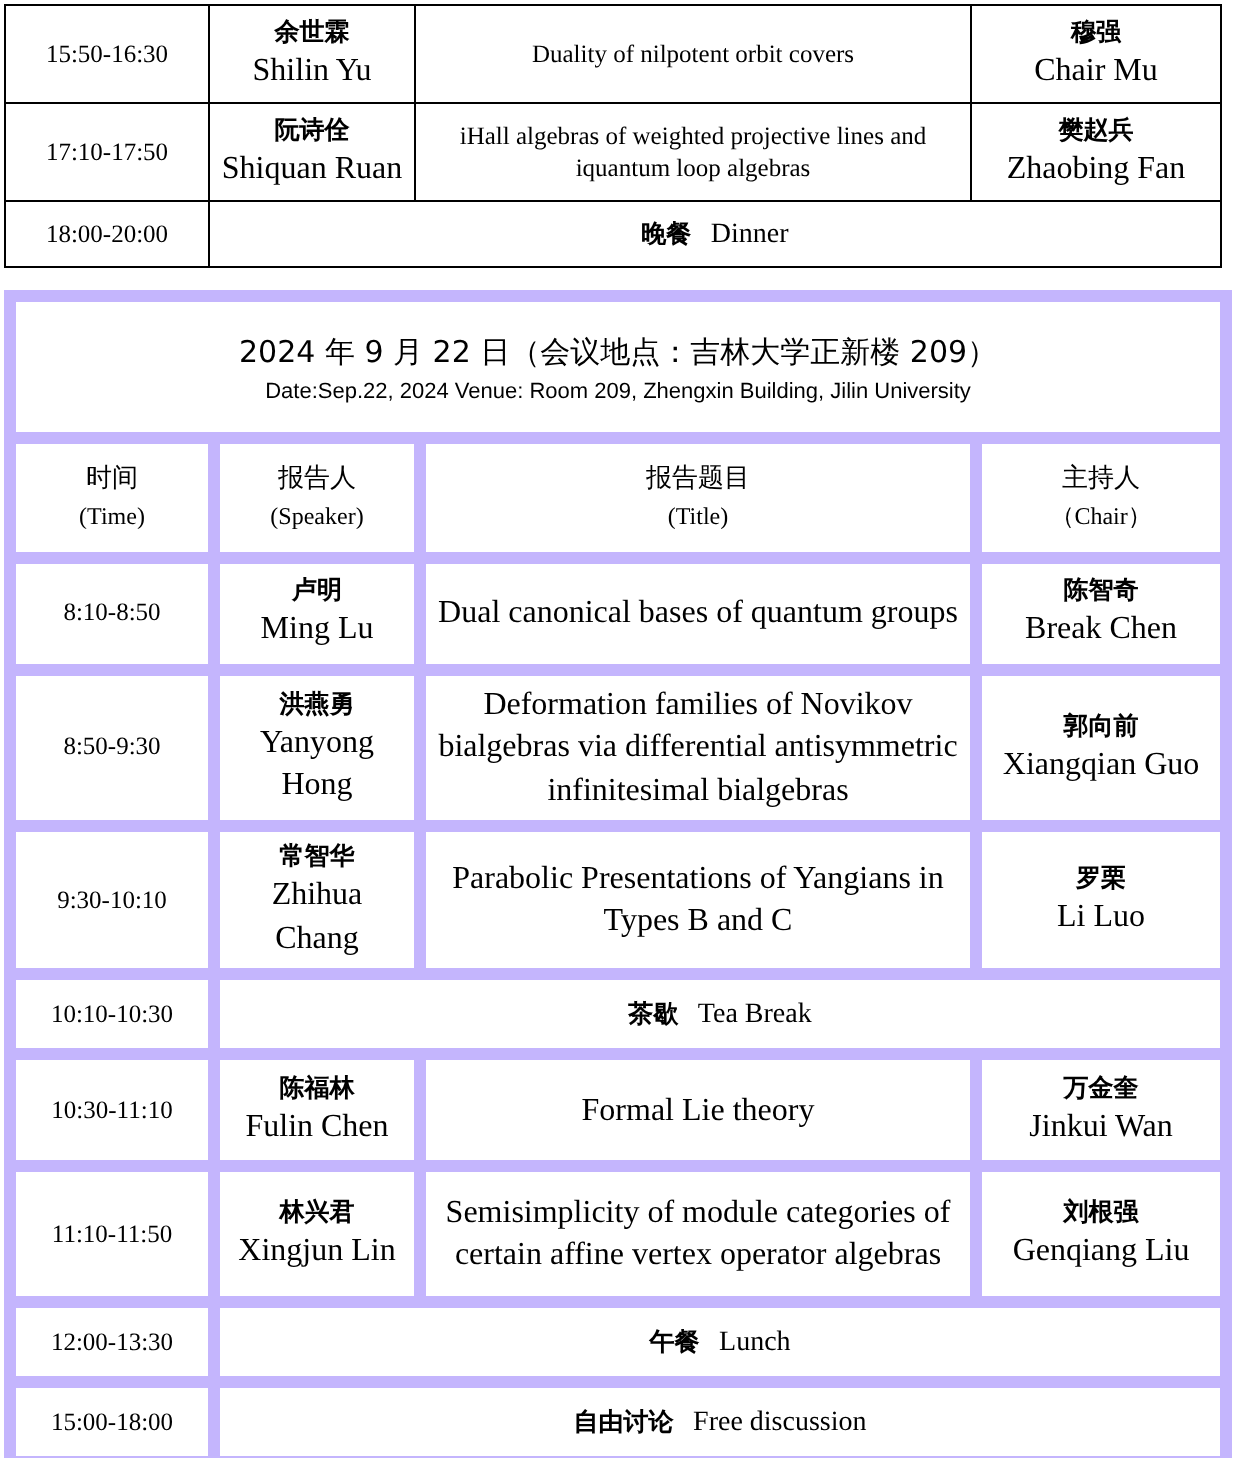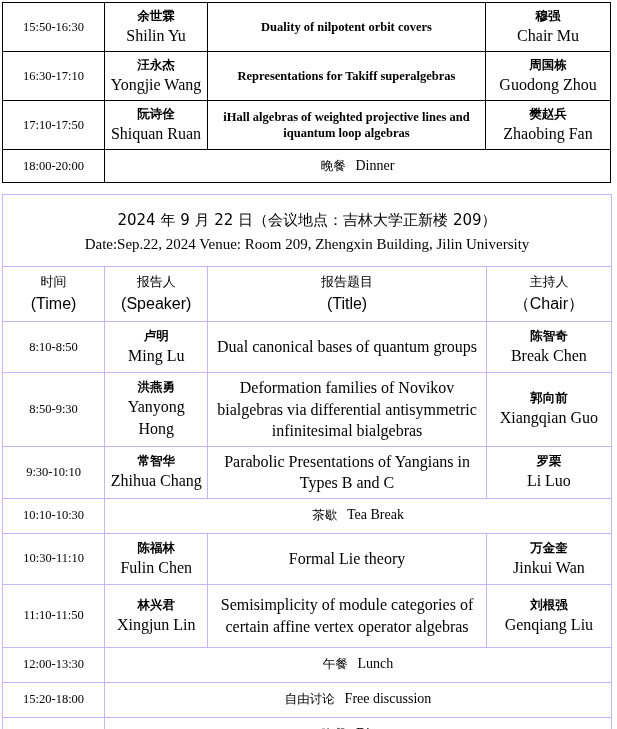--- a/index.html
+++ b/index.html
@@ -48,79 +48,79 @@
     line-height: 1.35;
   }
   .en {
     font-family: "Liberation Serif", serif;
     font-size: 16px;
     line-height: 1.35;
   }
   .title-en {
     font-family: "Liberation Serif", serif;
     font-size: 12.5px;
-    font-weight: bold;
+    font-weight: normal;
     line-height: 1.3;
   }
   .time-txt {
     font-family: "Liberation Serif", serif;
     font-size: 12.5px;
   }
   .meal {
     font-size: 12.5px;
   }
   .meal .zh {
     font-family: "DejaVu Sans", sans-serif;
-    font-weight: normal;
+    font-weight: bold;
     font-size: 12.5px;
   }
   .meal .lat {
     font-family: "Liberation Serif", serif;
     font-size: 14px;
   }
 
   .top-table tr.row-h1 td { height: 40px; }
   .top-table tr.row-meal td { height: 24px; margin-left: 25px; }
 
   
   .day-table {
     width: 610px;
     margin: 11px 0 0 2px;
   }
   .day-table td {
-    border: 1px solid #c4b5fd;
+    border: 6px solid #c4b5fd;
     text-align: center;
     vertical-align: middle;
     padding: 4px 3px;
   }
   .d-col-time { width: 102px; }
   .d-col-speaker { width: 103px; }
   .d-col-title { width: 278px; }
   .d-col-chair { width: 125px; }
 
   .banner-cn {
     font-family: "DejaVu Sans", sans-serif;
     font-size: 15px;
     line-height: 1.6;
     padding-top: 9px;
   }
   .banner-en {
-    font-family: Liberation Serif, serif;
-    font-size: 15px;
+    font-family: Liberation Sans, sans-serif;
+    font-size: 11px;
     line-height: 1.6;
     padding-bottom: 6px;
   }
   .hdr-cn {
     font-family: "DejaVu Sans", sans-serif;
     font-size: 13px;
     line-height: 1.5;
   }
   .hdr-en {
-    font-family: Liberation Sans, sans-serif;
-    font-size: 16px;
+    font-family: Liberation Serif, serif;
+    font-size: 12px;
     line-height: 1.5;
   }
   .day-table tr.talk td { height: 42px; }
   .day-table tr.talk3 td { height: 54px; }
   .day-table tr.break td { height: 26px; }
   .hdr-row td { height: 46px; margin-top: 32px; }
 </style>
 </head>
 <body>
 
@@ -141,36 +141,20 @@
         <td>
           <div class="cn">余世霖</div>
           <div class="en">Shilin Yu</div>
         </td>
         <td>
           <div class="title-en">Duality of nilpotent orbit covers</div>
         </td>
         <td>
           <div class="cn">穆强</div>
           <div class="en">Chair Mu</div>
-        </td>
-      </tr>
-      <tr class="row-h1">
-        <td>
-          <div class="time-txt">16:30-17:10</div>
-        </td>
-        <td>
-          <div class="cn">汪永杰</div>
-          <div class="en">Yongjie Wang</div>
-        </td>
-        <td>
-          <div class="title-en">Representations for Takiff superalgebras</div>
-        </td>
-        <td>
-          <div class="cn">周国栋</div>
-          <div class="en">Guodong Zhou</div>
         </td>
       </tr>
       <tr class="row-h1">
         <td>
           <div class="time-txt">17:10-17:50</div>
         </td>
         <td>
           <div class="cn">阮诗佺</div>
           <div class="en">Shiquan Ruan</div>
         </td>
@@ -330,21 +314,21 @@
         </td>
         <td colspan="3" class="meal">
           <span class="zh">午餐</span>
           <span class="lat">&nbsp;</span>
           <span class="lat">Lunch</span>
         </td>
       </tr>
 
       <tr class="break">
         <td>
-          <div class="time-txt">15:20-18:00</div>
+          <div class="time-txt">15:00-18:00</div>
         </td>
         <td colspan="3" class="meal">
           <span class="zh">自由讨论</span>
           <span class="lat">&nbsp;</span>
           <span class="lat">Free discussion</span>
         </td>
       </tr>
 
       <tr class="break">
         <td>

